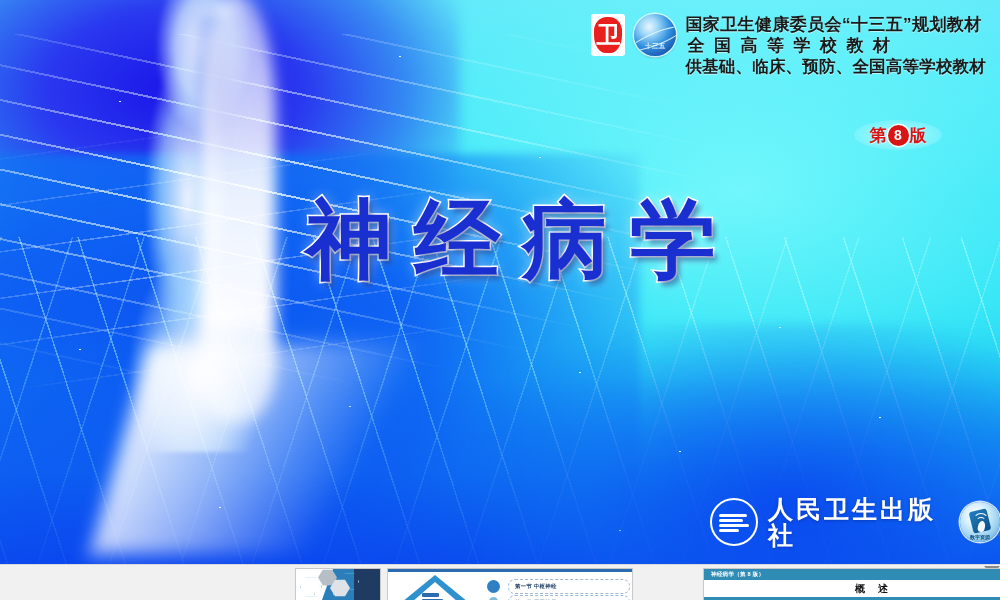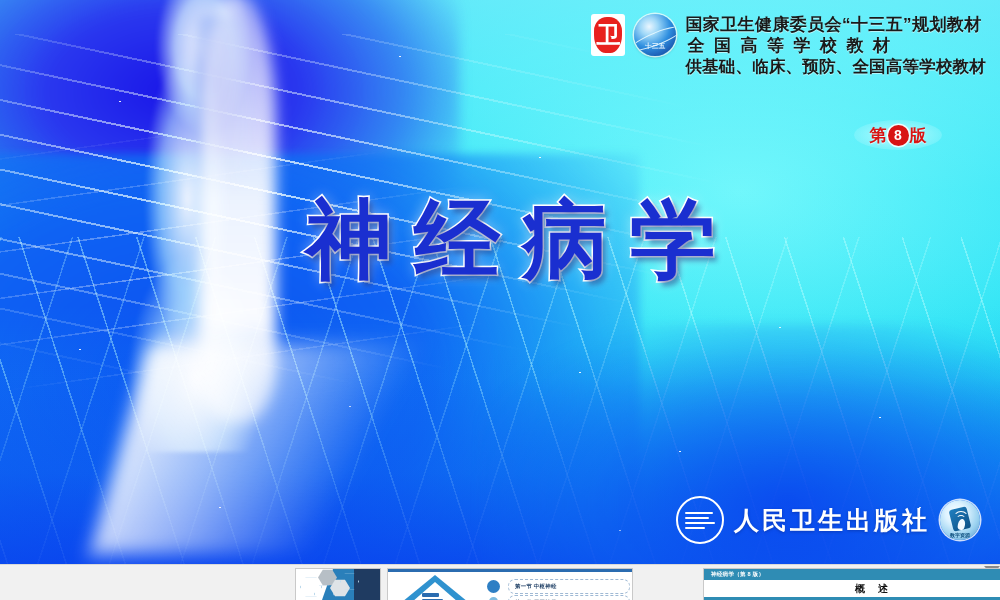--- a/index.html
+++ b/index.html
@@ -131,21 +131,21 @@
     font-size:86px;font-weight:700;letter-spacing:22px;padding-left:22px;
     color:#1a2fd0;
     -webkit-text-stroke:3px #ffffff;
     paint-order:stroke fill;
     text-shadow:
        4px 5px 5px rgba(20,40,120,.45),
        0 0 14px rgba(255,255,255,.55);
     line-height:1;}
 
   
-  #publisher{position:absolute;left:676px;top:496px;display:flex;align-items:center;gap:10px;}
+  #publisher{position:absolute;left:710px;top:496px;display:flex;align-items:center;gap:10px;}
   .pub-mark{width:44px;height:44px;border-radius:50%;border:2px solid #ffffff;position:relative;flex:0 0 auto;}
   .pub-mark i{position:absolute;left:7px;background:#fff;height:2.4px;border-radius:2px;display:block;}
   .pub-mark i:nth-child(1){top:14px;width:28px;}
   .pub-mark i:nth-child(2){top:19px;width:24px;}
   .pub-mark i:nth-child(3){top:24px;width:30px;}
   .pub-mark i:nth-child(4){top:29px;width:20px;}
   .pub-text{display:flex;flex-direction:column;gap:1px;}
   .pub-cn{color:#ffffff;font-size:25px;font-weight:700;letter-spacing:3px;line-height:1.05;
     text-shadow:0 1px 3px rgba(10,40,140,.55);}
   .pub-en{color:#e9f6ff;font-size:9.4px;letter-spacing:1.35px;font-weight:600;}

